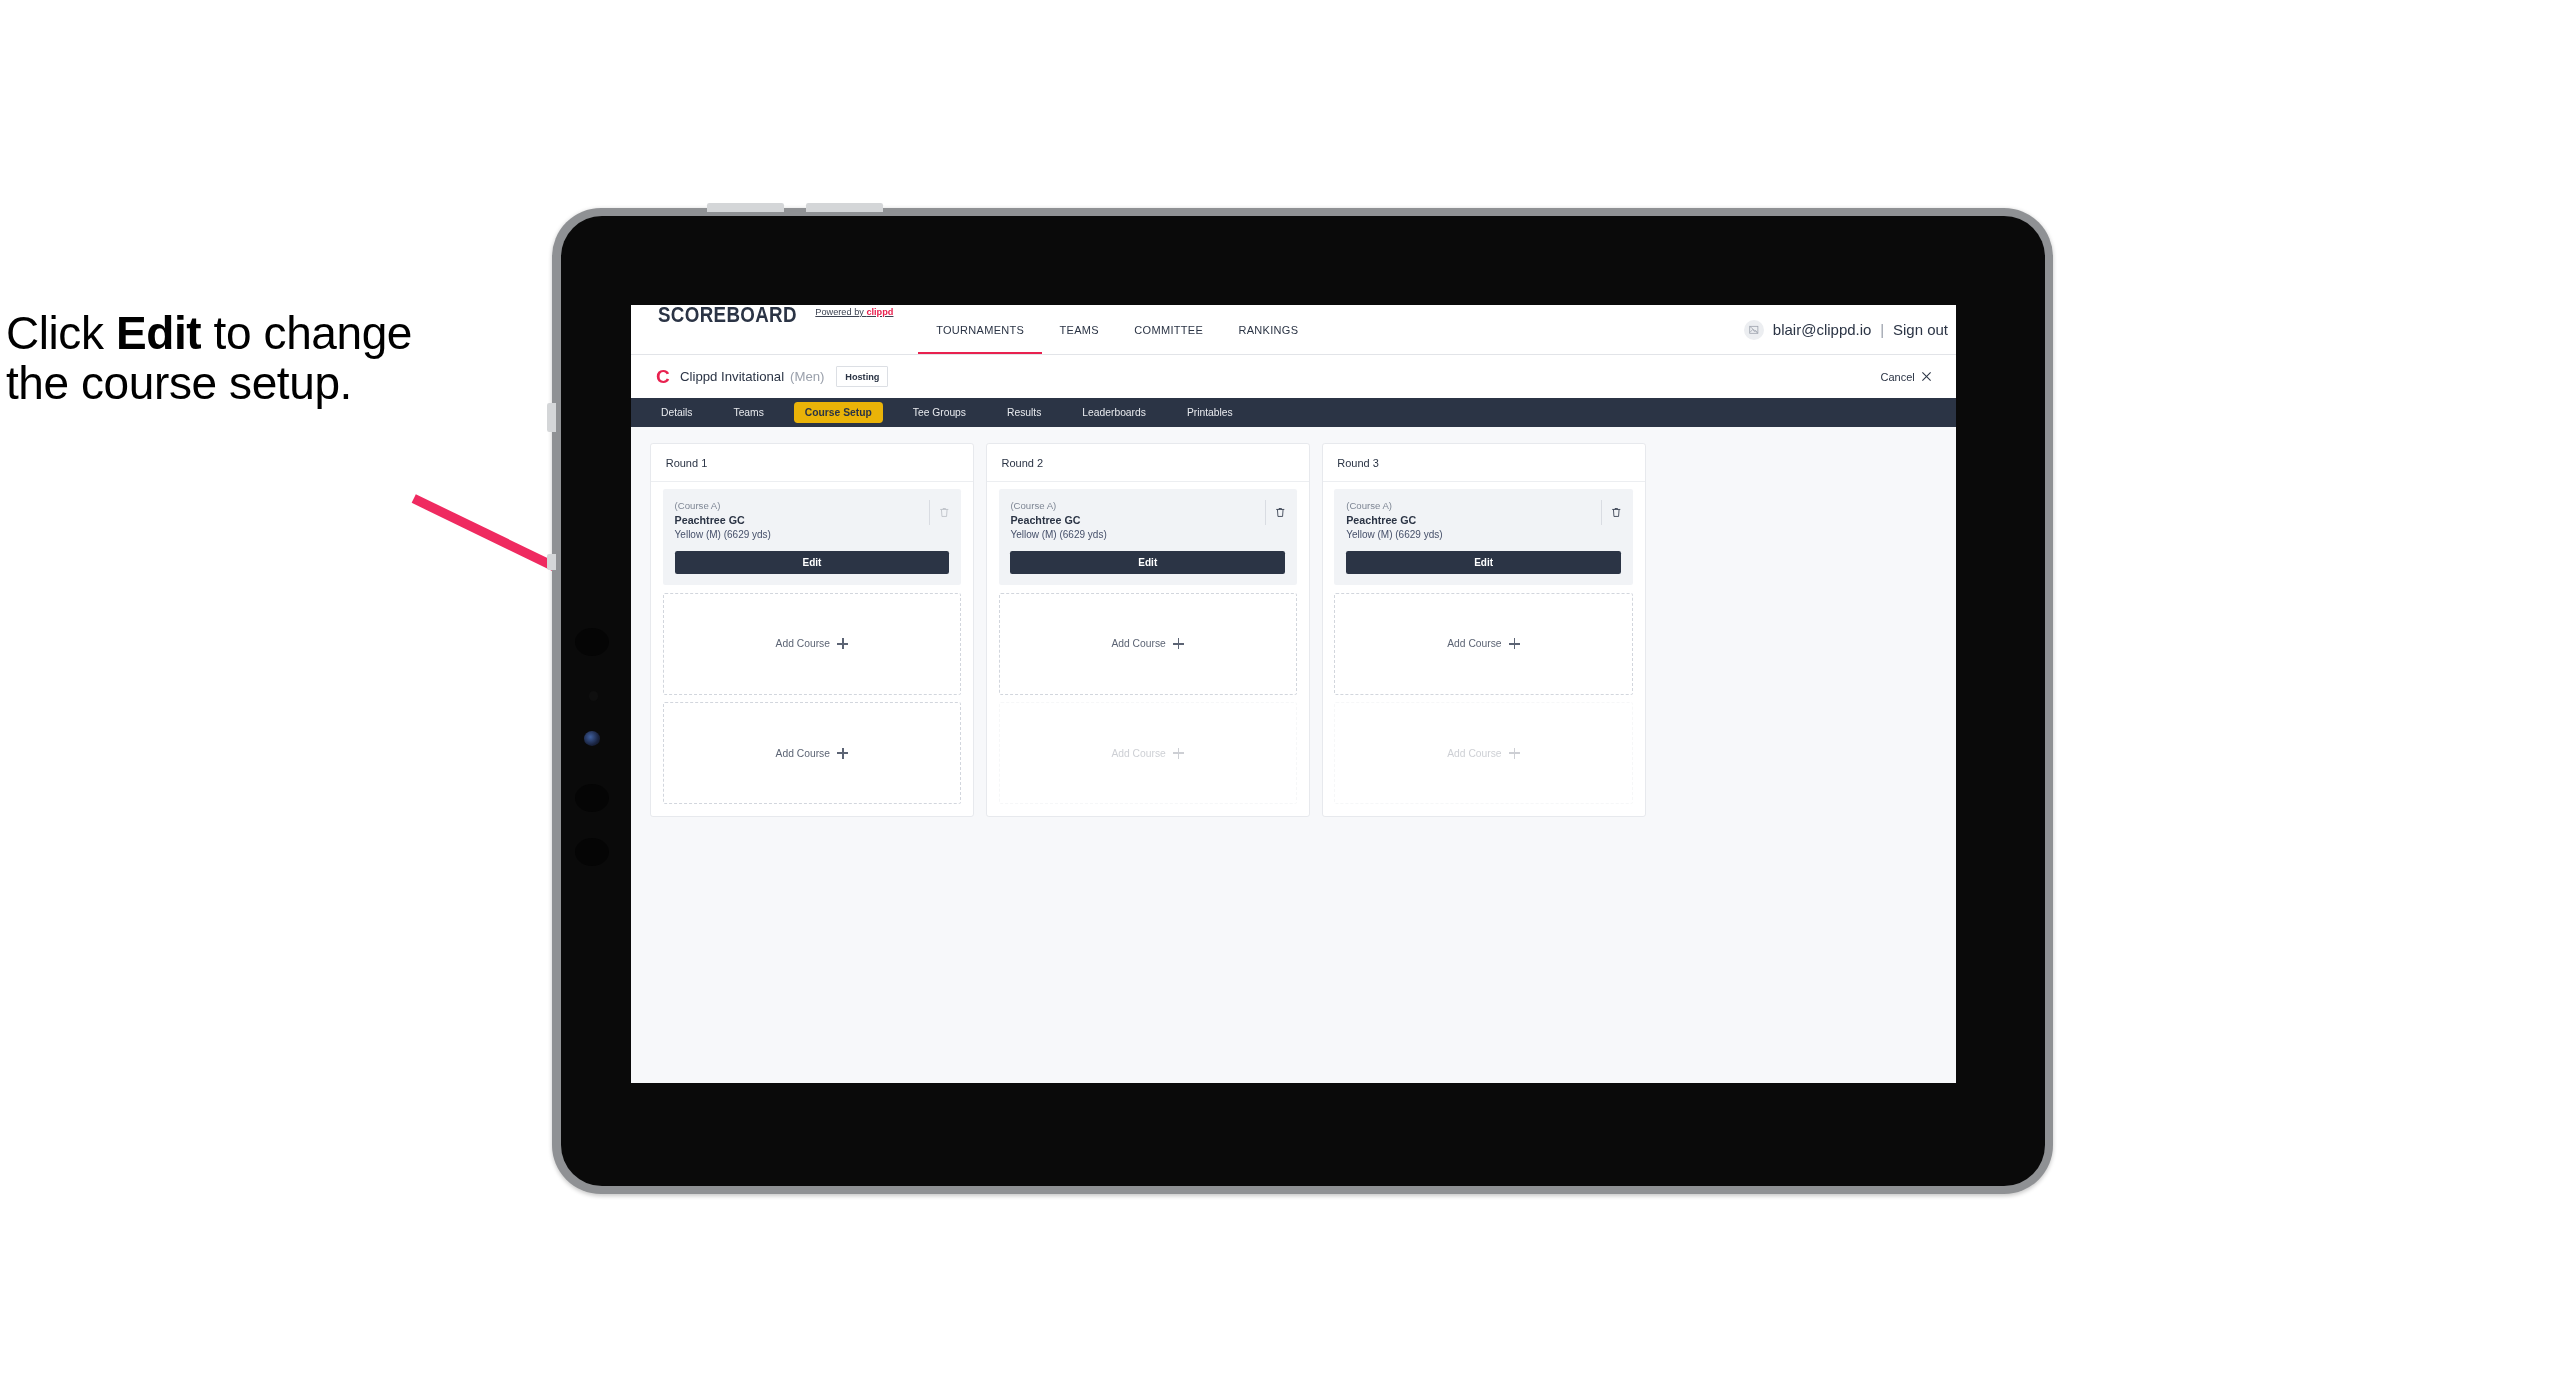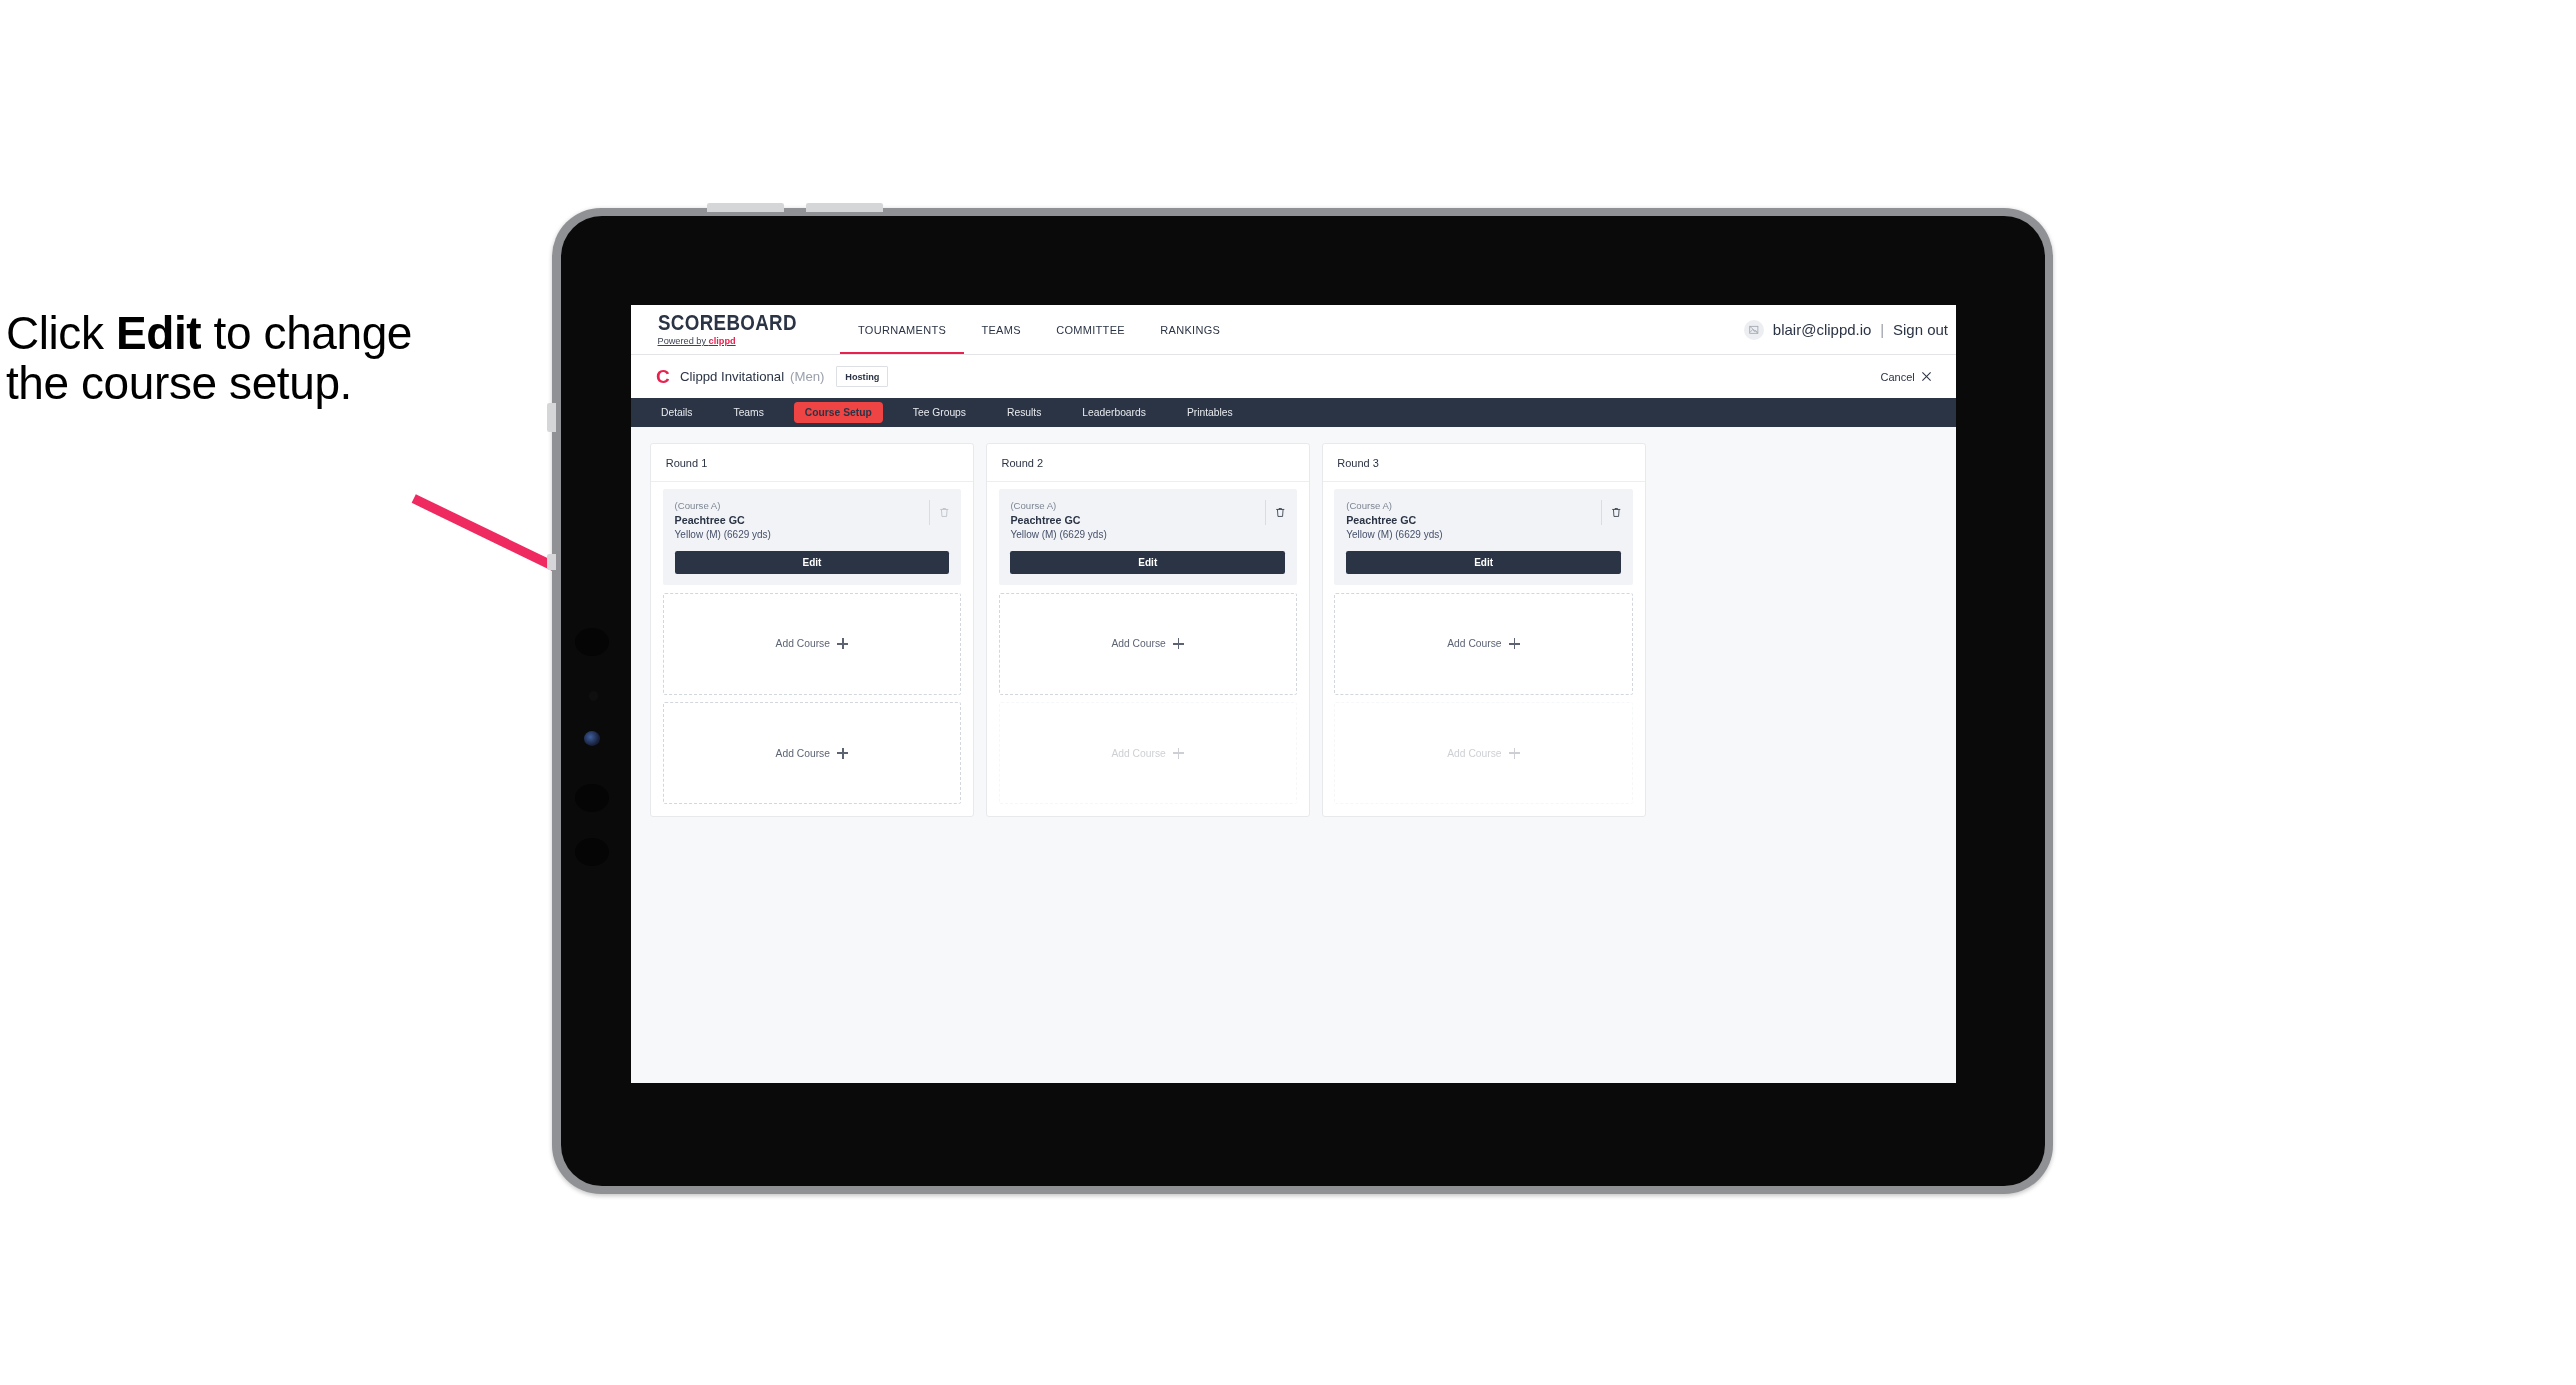--- a/index.html
+++ b/index.html
@@ -94,21 +94,21 @@
   #topnav {
     height: 50px;
     background: #ffffff;
     border-bottom: 0.7px solid #e2e4e8;
     display: flex;
     align-items: stretch;
     padding-left: 26.5px;
     box-sizing: border-box;
   }
   #brand {
-    display: flex; flex-direction: column;
+    display: flex; flex-direction: row;
     justify-content: center;
     padding-right: 25px;
   }
   #brand-title {
     font-family: "Liberation Sans Narrow", "Liberation Sans", sans-serif;
     font-weight: 700;
     font-size: 21.3px;
     letter-spacing: 0.4px;
     color: #2b3445;
     line-height: 1;
@@ -203,21 +203,21 @@
   }
   .tab {
     font-size: 10.3px;
     color: #e8eaee;
     padding: 5.2px 11px;
     border-radius: 3.7px;
     cursor: pointer;
     white-space: nowrap;
   }
   .tab.active {
-    background: #ef4444;
+    background: #eab308;
     color: #2b3445;
     font-weight: 600;
   }
 
   
   #content {
     padding: 16px 19px;
     display: flex;
     gap: 11.8px;
     align-items: flex-start;

